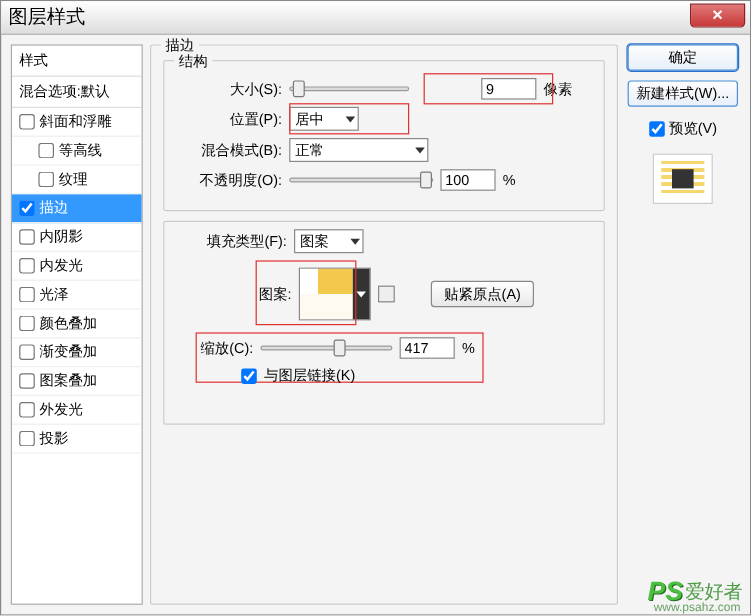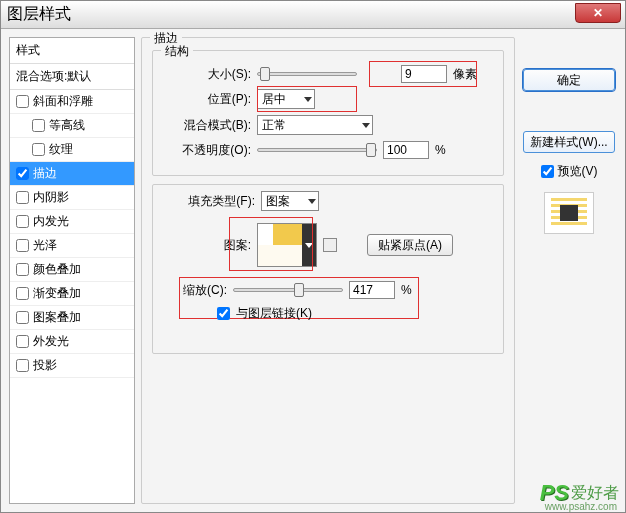--- a/index.html
+++ b/index.html
@@ -2,21 +2,21 @@
 <html><head>
   <meta charset="utf-8">
   <style>
     * { box-sizing: border-box; margin: 0; padding: 0; font-family: "Microsoft YaHei", sans-serif; font-size: 12px; }
     body { background: #f0f0f0; width: 626px; height: 513px; position: relative; }
     .window { width: 626px; height: 513px; background: #f4f4f4; border: 1px solid #888; position: relative; }
     .titlebar { height: 28px; background: linear-gradient(#fff, #ddd); border-bottom: 1px solid #aaa; display: flex; align-items: center; padding: 0 6px; position: relative; }
     .titlebar-title { font-size: 16px; }
     .close-btn { position: absolute; right: 4px; top: 2px; width: 46px; height: 20px; background: linear-gradient(#e07878, #c83838); border: 1px solid #8a2020; border-radius: 0 0 4px 4px; color: #fff; display: flex; align-items: center; justify-content: center; font-size: 12px; font-weight: bold; }
     .body { display: flex; padding: 8px; height: calc(100% - 28px); gap: 6px; }
-    .left-panel { width: 126px; border: 1px solid #aaa; background: #fff; }
+    .left-panel { width: 110px; border: 1px solid #aaa; background: #fff; }
     .left-header { padding: 4px 6px; border-bottom: 1px solid #ddd; }
     .left-subheader { padding: 4px 6px; border-bottom: 1px solid #ddd; }
     .left-item { padding: 3px 6px; display: flex; align-items: center; gap: 4px; border-bottom: 1px solid #eee; }
     .left-item.indent { padding-left: 22px; }
     .left-item.active { background: #3399ff; color: #fff; }
     .left-item input[type=checkbox] { width: 13px; height: 13px; }
     .center-panel { flex: 1; position: relative; }
     .fieldset { border: 1px solid #ccc; border-radius: 2px; padding: 8px 10px 10px; position: relative; margin-bottom: 8px; }
     .fieldset.outer { height: 100%; }
     .legend { position: absolute; top: -8px; left: 8px; background: #f4f4f4; padding: 0 4px; }
@@ -30,21 +30,21 @@
     .dropdown.w90 { width: 116px; }
     .drop-arrow { position: absolute; right: 2px; width: 0; height: 0; border-left: 4px solid transparent; border-right: 4px solid transparent; border-top: 5px solid #333; }
     .pattern-picker { width: 60px; height: 44px; border: 1px solid #888; background: #fff; display: flex; align-items: stretch; }
     .pattern-swatch { flex: 1; display: flex; flex-direction: column; }
     .pattern-yellow { height: 50%; background: linear-gradient(to right, #fff 35%, #f2c94c 35%); }
     .pattern-white { height: 50%; background: #fefaf0; }
     .pattern-drop { width: 14px; background: #333; display: flex; align-items: center; justify-content: center; }
     .pattern-drop-arrow { width: 0; height: 0; border-left: 4px solid transparent; border-right: 4px solid transparent; border-top: 5px solid #fff; }
     .btn { height: 22px; border: 1px solid #888; background: linear-gradient(#fff, #e8e8e8); border-radius: 3px; padding: 0 10px; display: inline-flex; align-items: center; justify-content: center; cursor: pointer; }
     .right-panel { width: 96px; display: flex; flex-direction: column; gap: 8px; align-items: center; }
-    .right-btn { width: 92px; height: 22px; border: 1px solid #4a90d9; background: linear-gradient(#fdfdfd, #e8f0fa); border-radius: 3px; display: flex; align-items: center; justify-content: center; cursor: pointer; margin-top: 32px; }
+    .right-btn { width: 92px; height: 22px; border: 1px solid #4a90d9; background: linear-gradient(#fdfdfd, #e8f0fa); border-radius: 3px; display: flex; align-items: center; justify-content: center; cursor: pointer; }
     .right-btn.primary { outline: 1px solid #2a70c9; }
     .preview-check { display: flex; align-items: center; gap: 4px; margin-top: 2px; }
     .preview-box { width: 50px; height: 42px; border: 1px solid #ccc; background: #fff; margin-top: 4px; display: flex; align-items: center; justify-content: center; position: relative; }
     .preview-inner { width: 36px; height: 30px; background: repeating-linear-gradient(#f5d76e, #f5d76e 3px, #fff 3px, #fff 6px); display: flex; align-items: center; justify-content: center; }
     .preview-core { width: 18px; height: 16px; background: #333; }
     .redbox { position: absolute; border: 1px solid #e03030; pointer-events: none; }
     .watermark { position: absolute; right: 6px; bottom: 6px; display: flex; align-items: center; gap: 2px; }
     .wm-ps { font-size: 22px; font-weight: bold; color: #4abf40; font-style: italic; text-shadow: 1px 1px 0 #276e23; }
     .wm-cn { font-size: 16px; color: #4f9c48; }
     .wm-url { position: absolute; right: 8px; bottom: 0px; font-size: 10px; color: #6aa064; }

